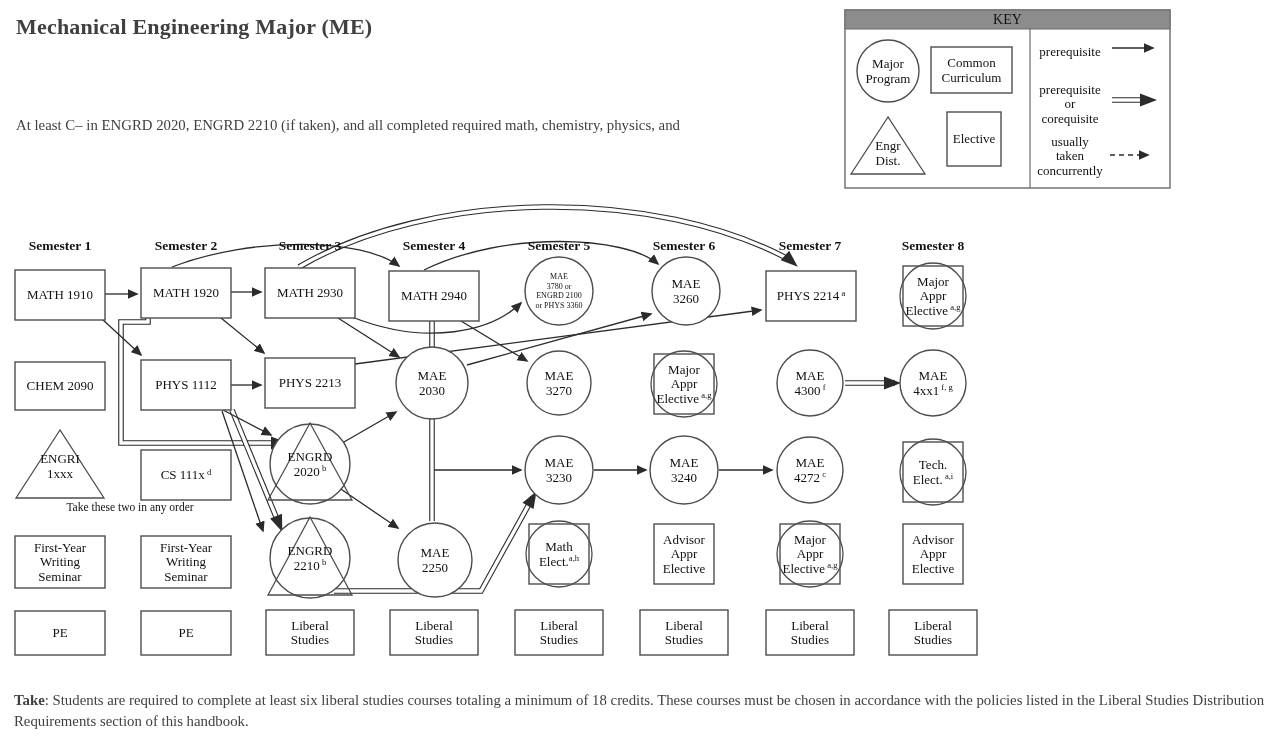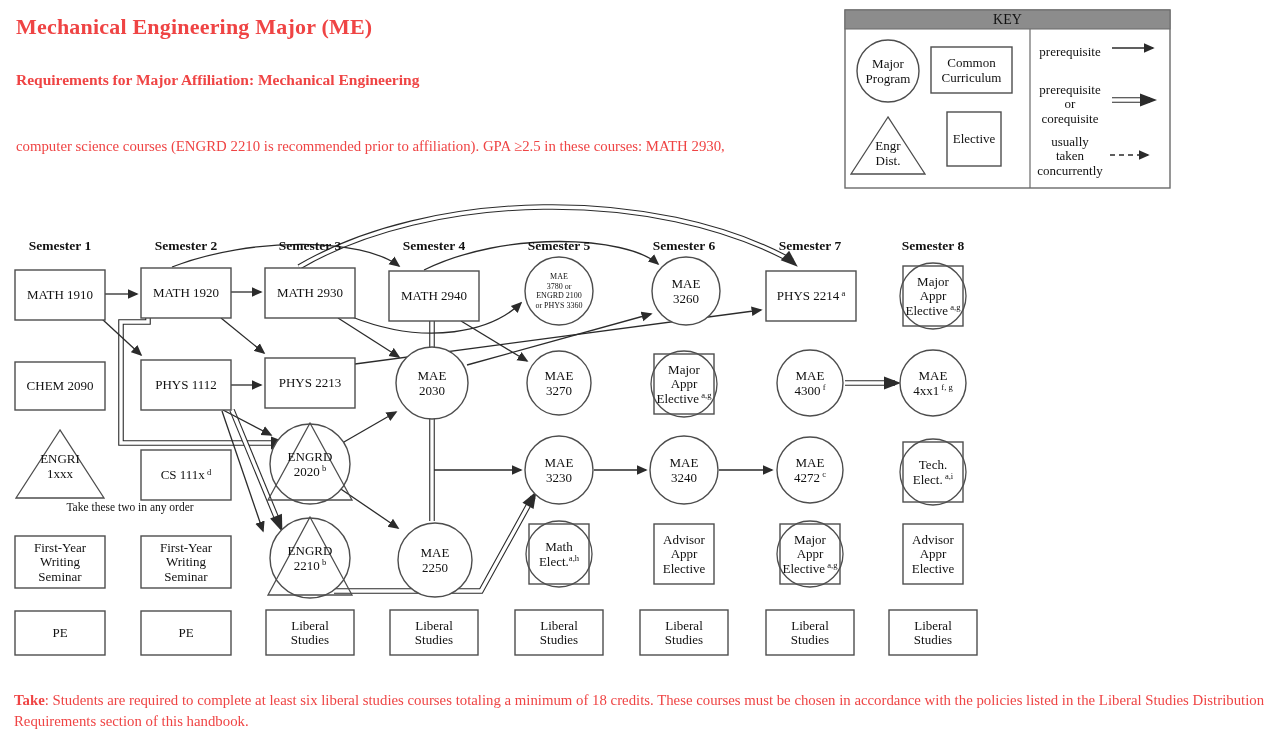--- a/index.html
+++ b/index.html
@@ -1,32 +1,31 @@
 <!DOCTYPE html>
 <html><head>
 <meta charset="utf-8">
 <style>
   html,body{margin:0;padding:0;background:#fff;}
   #page{position:relative;width:1280px;height:746px;background:#fff;
-        font-family:"Liberation Serif","DejaVu Serif",serif;color:#ef4444;overflow:hidden;}
+        font-family:"Liberation Serif","DejaVu Serif",serif;color:#404040;overflow:hidden;}
   #diagram{position:absolute;left:0;top:0;}
   .abs{position:absolute;}
   #title{left:16px;top:14px;font-size:22px;font-weight:bold;letter-spacing:.2px;}
   #subtitle{left:16px;top:71px;font-size:15.5px;font-weight:bold;}
   .para-line{left:16px;font-size:14.8px;white-space:nowrap;}
   #note{left:14px;top:690px;font-size:14.8px;line-height:1.45;width:1256px;}
   svg text{fill:#111;}
 </style>
 </head>
 <body>
 
 <div id="page">
   <div class="abs" id="title">Mechanical Engineering Major (ME)</div>
-  <div class="abs" id="subtitle">Requirements for Major Affiliation:  Mechanical Engineering</div>
-  <div class="abs para-line" style="top:138px">computer science courses (ENGRD 2210 is recommended prior to affiliation). GPA ≥2.5 in these courses: MATH 2930,</div>
+  <div class="abs para-line" style="top:117px">At least C– in ENGRD 2020, ENGRD 2210 (if taken), and all completed required math, chemistry, physics, and</div>
 
   <svg id="diagram" width="1280" height="746" viewBox="0 0 1280 746">
     <defs>
       <marker id="arr" viewBox="0 0 10 10" refX="8.5" refY="5" markerWidth="8.5" markerHeight="8.5" orient="auto-start-reverse">
         <path d="M0,0.6 L10,5 L0,9.4 Z" fill="#2b2b2b"></path>
       </marker>
     </defs>
     <g id="g-doubles">
         <path d="M299,267 C430,190 655,186 792,261" stroke="#2b2b2b" stroke-width="5.6" fill="none"></path>
         <path d="M299,267 C430,190 655,186 792,261" stroke="#fff" stroke-width="3.4" fill="none"></path>

